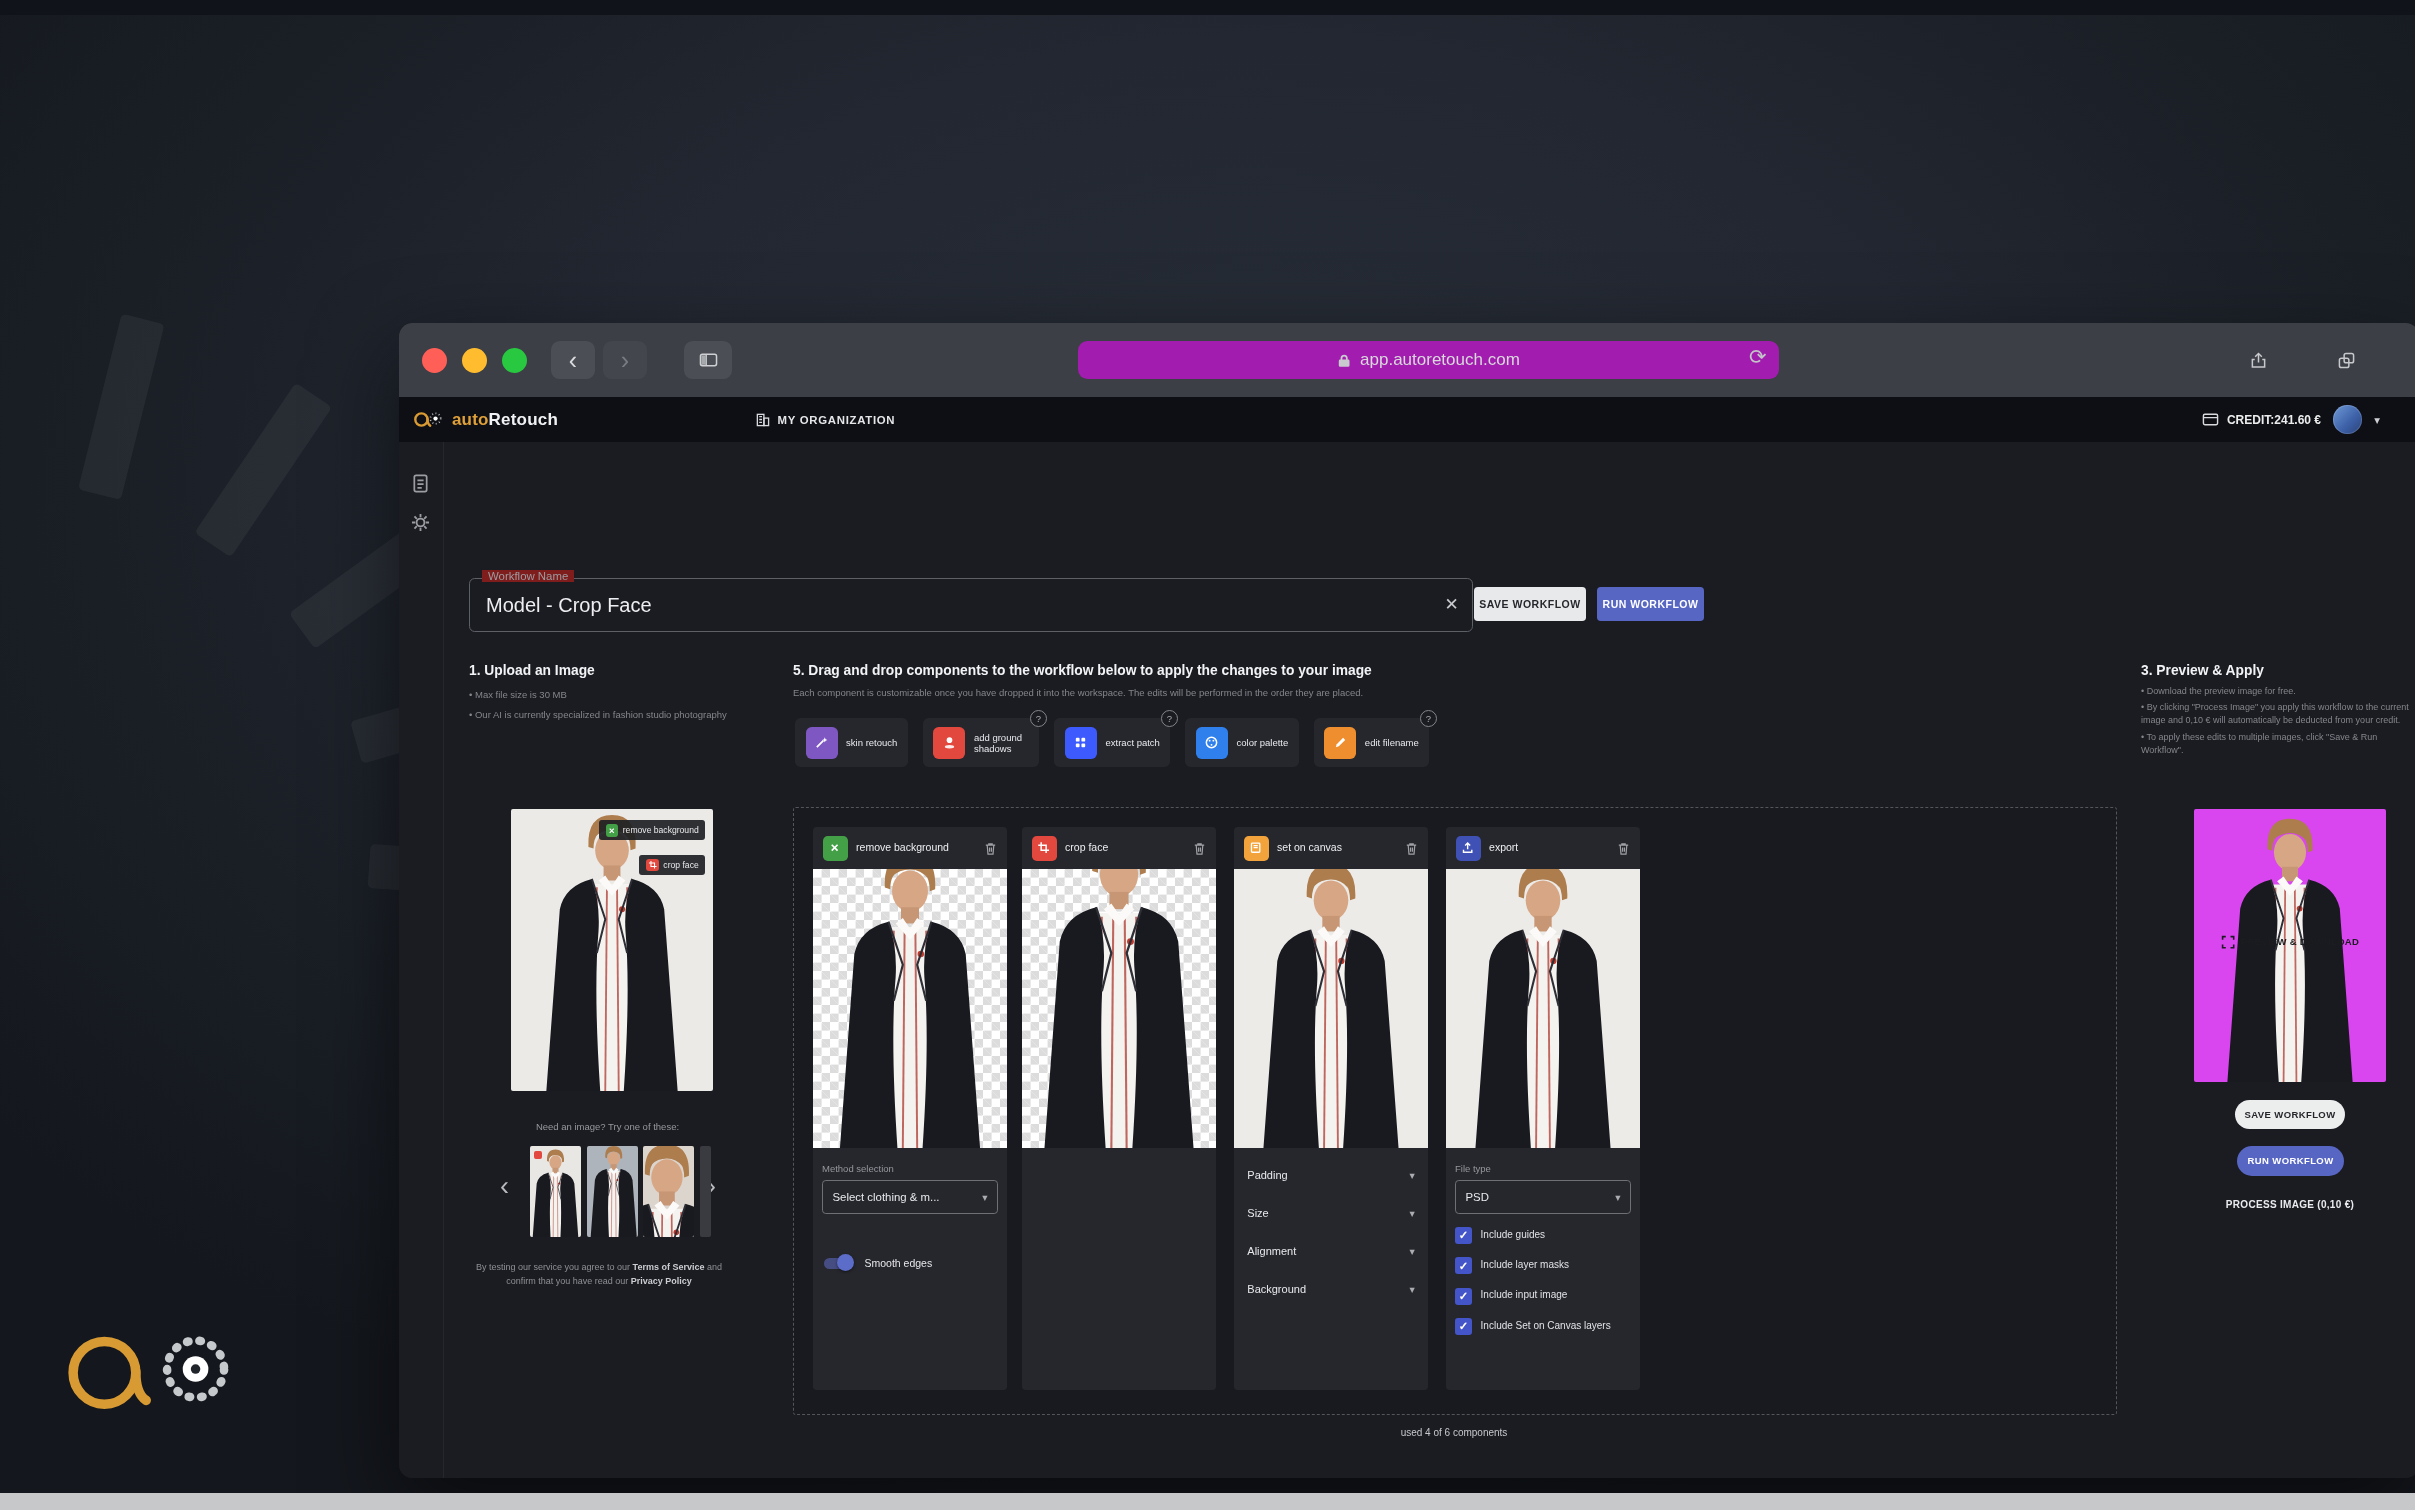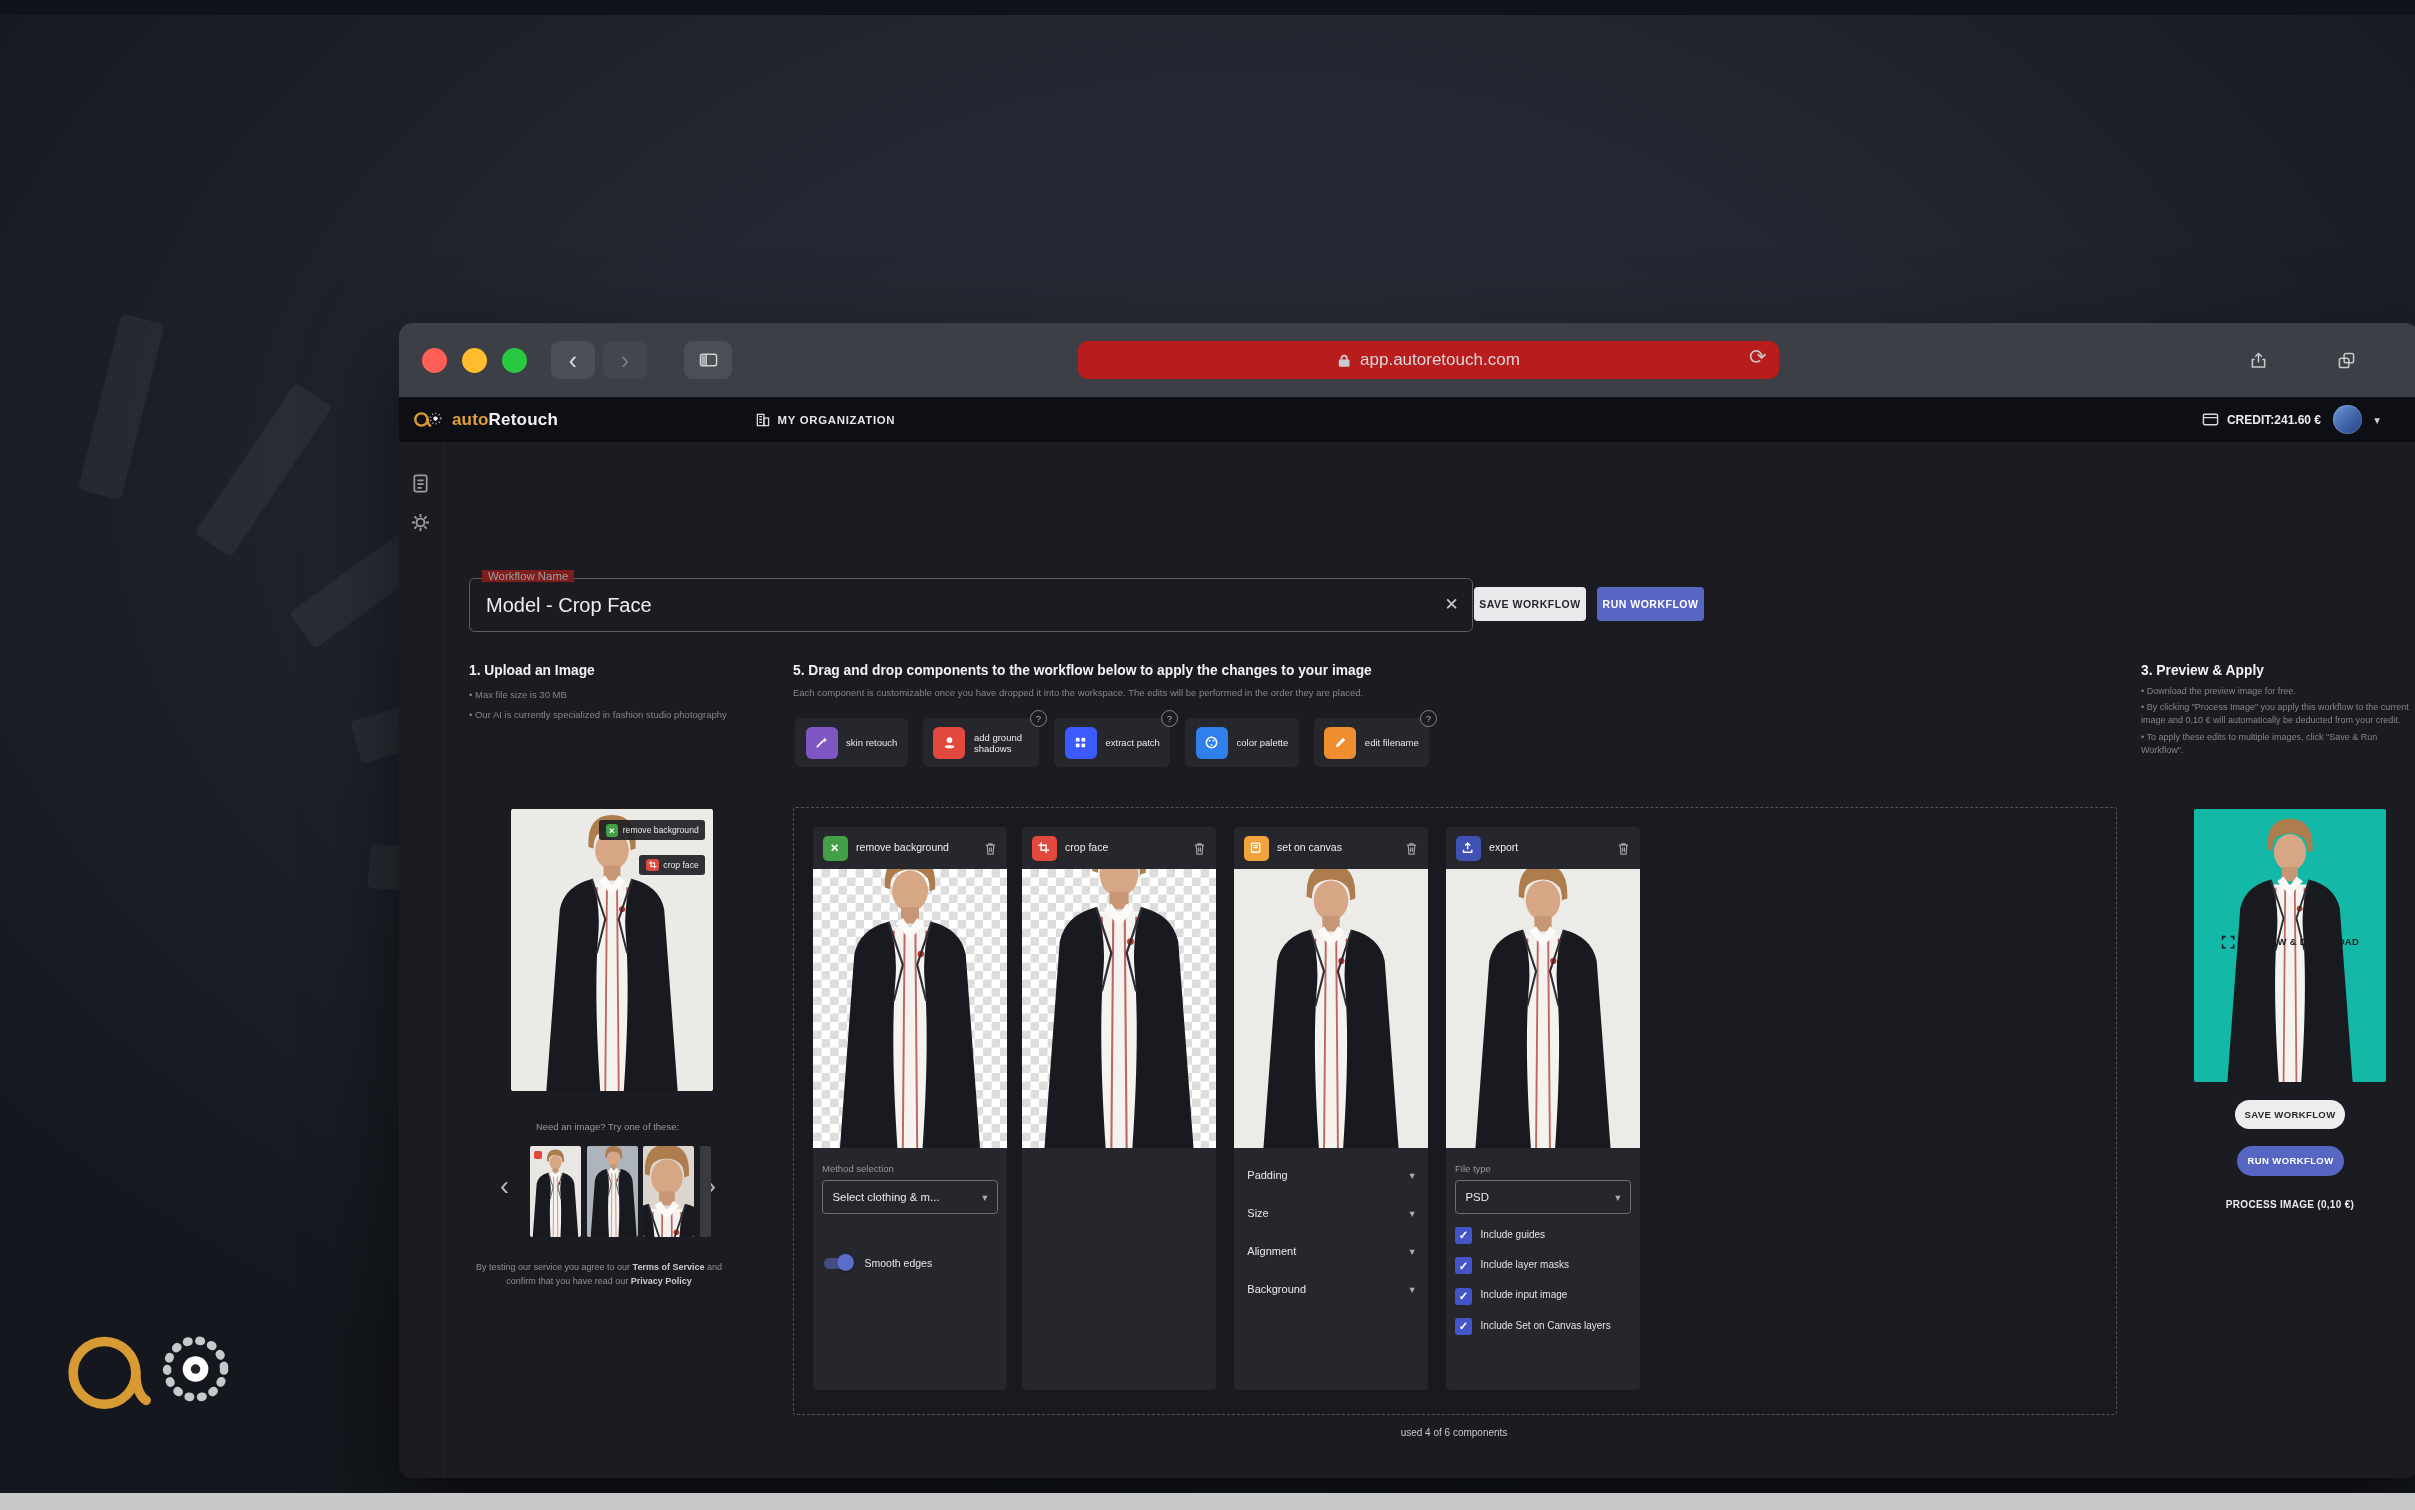--- a/index.html
+++ b/index.html
@@ -30,21 +30,21 @@
   .titlebar{position:absolute;left:0;top:0;right:0;height:74px;background:#3c3f45;border-bottom:1px solid #26282d;}
   .dot{position:absolute;top:25px;width:25px;height:25px;border-radius:50%;}
   .dot.red{left:23px;background:#ff5f57;}
   .dot.yellow{left:63px;background:#febc2e;}
   .dot.green{left:103px;background:#28c840;}
   .navbtn{position:absolute;top:18px;width:44px;height:38px;border:none;border-radius:8.6px;
     background:#4b4e55;color:#d9dadd;font-size:25px;line-height:36px;text-align:center;padding:0;cursor:default;}
   .navbtn.fwd{background:#43464d;color:#787b82;}
   .sq-btn{position:absolute;top:18px;width:48px;height:38px;border:none;border-radius:8.6px;background:#4b4e55;
     display:flex;align-items:center;justify-content:center;color:#cfd0d3;padding:0;}
-  .urlbar{position:absolute;left:679px;top:18px;width:701px;height:38px;border-radius:9.5px;background:#b91c1c;
+  .urlbar{position:absolute;left:679px;top:18px;width:701px;height:38px;border-radius:9.5px;background:#a21caf;
     display:flex;align-items:center;justify-content:center;gap:8.6px;color:#d5d6d9;}
   .urlbar .url-text{font-size:17px;color:#d8d9db;}
   .reload{position:absolute;right:12.4px;top:3.8px;font-size:21px;color:#c3c4c8;background:none;border:none;padding:0;}
   .tb-icon-btn{position:absolute;top:18px;width:44px;height:38px;background:none;border:none;color:#c8c9cd;
     display:flex;align-items:center;justify-content:center;padding:0;}
 
   
   .appbar{position:absolute;left:0;top:74px;right:0;height:45px;background:#0e0f14;display:flex;align-items:center;}
   .brand{display:flex;align-items:center;gap:7.6px;margin-left:13.3px;}
   .brand-text{font-size:17px;font-weight:700;letter-spacing:0.2px;}
@@ -127,21 +127,21 @@
   .tog-label{font-size:10.5px;color:#e6e7ea;margin-left:10.5px;}
   .opt-row{height:38px;display:flex;align-items:center;justify-content:space-between;padding:0 3.8px;font-size:11px;color:#e8e9ec;}
   .check-row{display:flex;align-items:flex-start;margin-top:13.3px;}
   .cbx{width:17px;height:17px;border-radius:2.9px;background:#4355c8;color:#fff;font-size:11.4px;font-weight:700;
     display:flex;align-items:center;justify-content:center;flex:0 0 auto;}
   .check-label{font-size:10px;color:#e1e2e6;line-height:12.4px;margin-left:8.6px;margin-top:1.9px;max-width:138px;}
 
   
   .pv-bullets{position:absolute;left:1742px;top:243px;width:274px;font-size:9px;color:#84868c;line-height:13.3px;}
   .pv-bullets .bl{margin-bottom:2.9px;}
-  .preview-img{position:absolute;left:1795px;top:367px;width:192px;height:273px;background:#14b8a6;border-radius:1.9px;overflow:hidden;}
+  .preview-img{position:absolute;left:1795px;top:367px;width:192px;height:273px;background:#d946ef;border-radius:1.9px;overflow:hidden;}
   .pv-overlay{position:absolute;left:0;top:46%;width:100%;display:flex;align-items:center;justify-content:center;gap:5.7px;
     color:#1b1c20;font-size:9.5px;font-weight:700;letter-spacing:0.3px;}
   .pill{position:absolute;border:none;border-radius:15px;font-size:9.5px;font-weight:700;letter-spacing:0.4px;padding:0;}
   .pill-save{left:1836px;top:658px;width:110px;height:28.5px;background:#eceded;color:#26272b;}
   .pill-run{left:1838px;top:704px;width:107px;height:29.5px;background:#5766c3;color:#fff;}
   .process{position:absolute;left:1795px;top:757px;width:192px;text-align:center;font-size:10px;font-weight:700;color:#eaebee;letter-spacing:0.3px;}
 
   svg.ic{display:block;}
 </style>
 </head>

